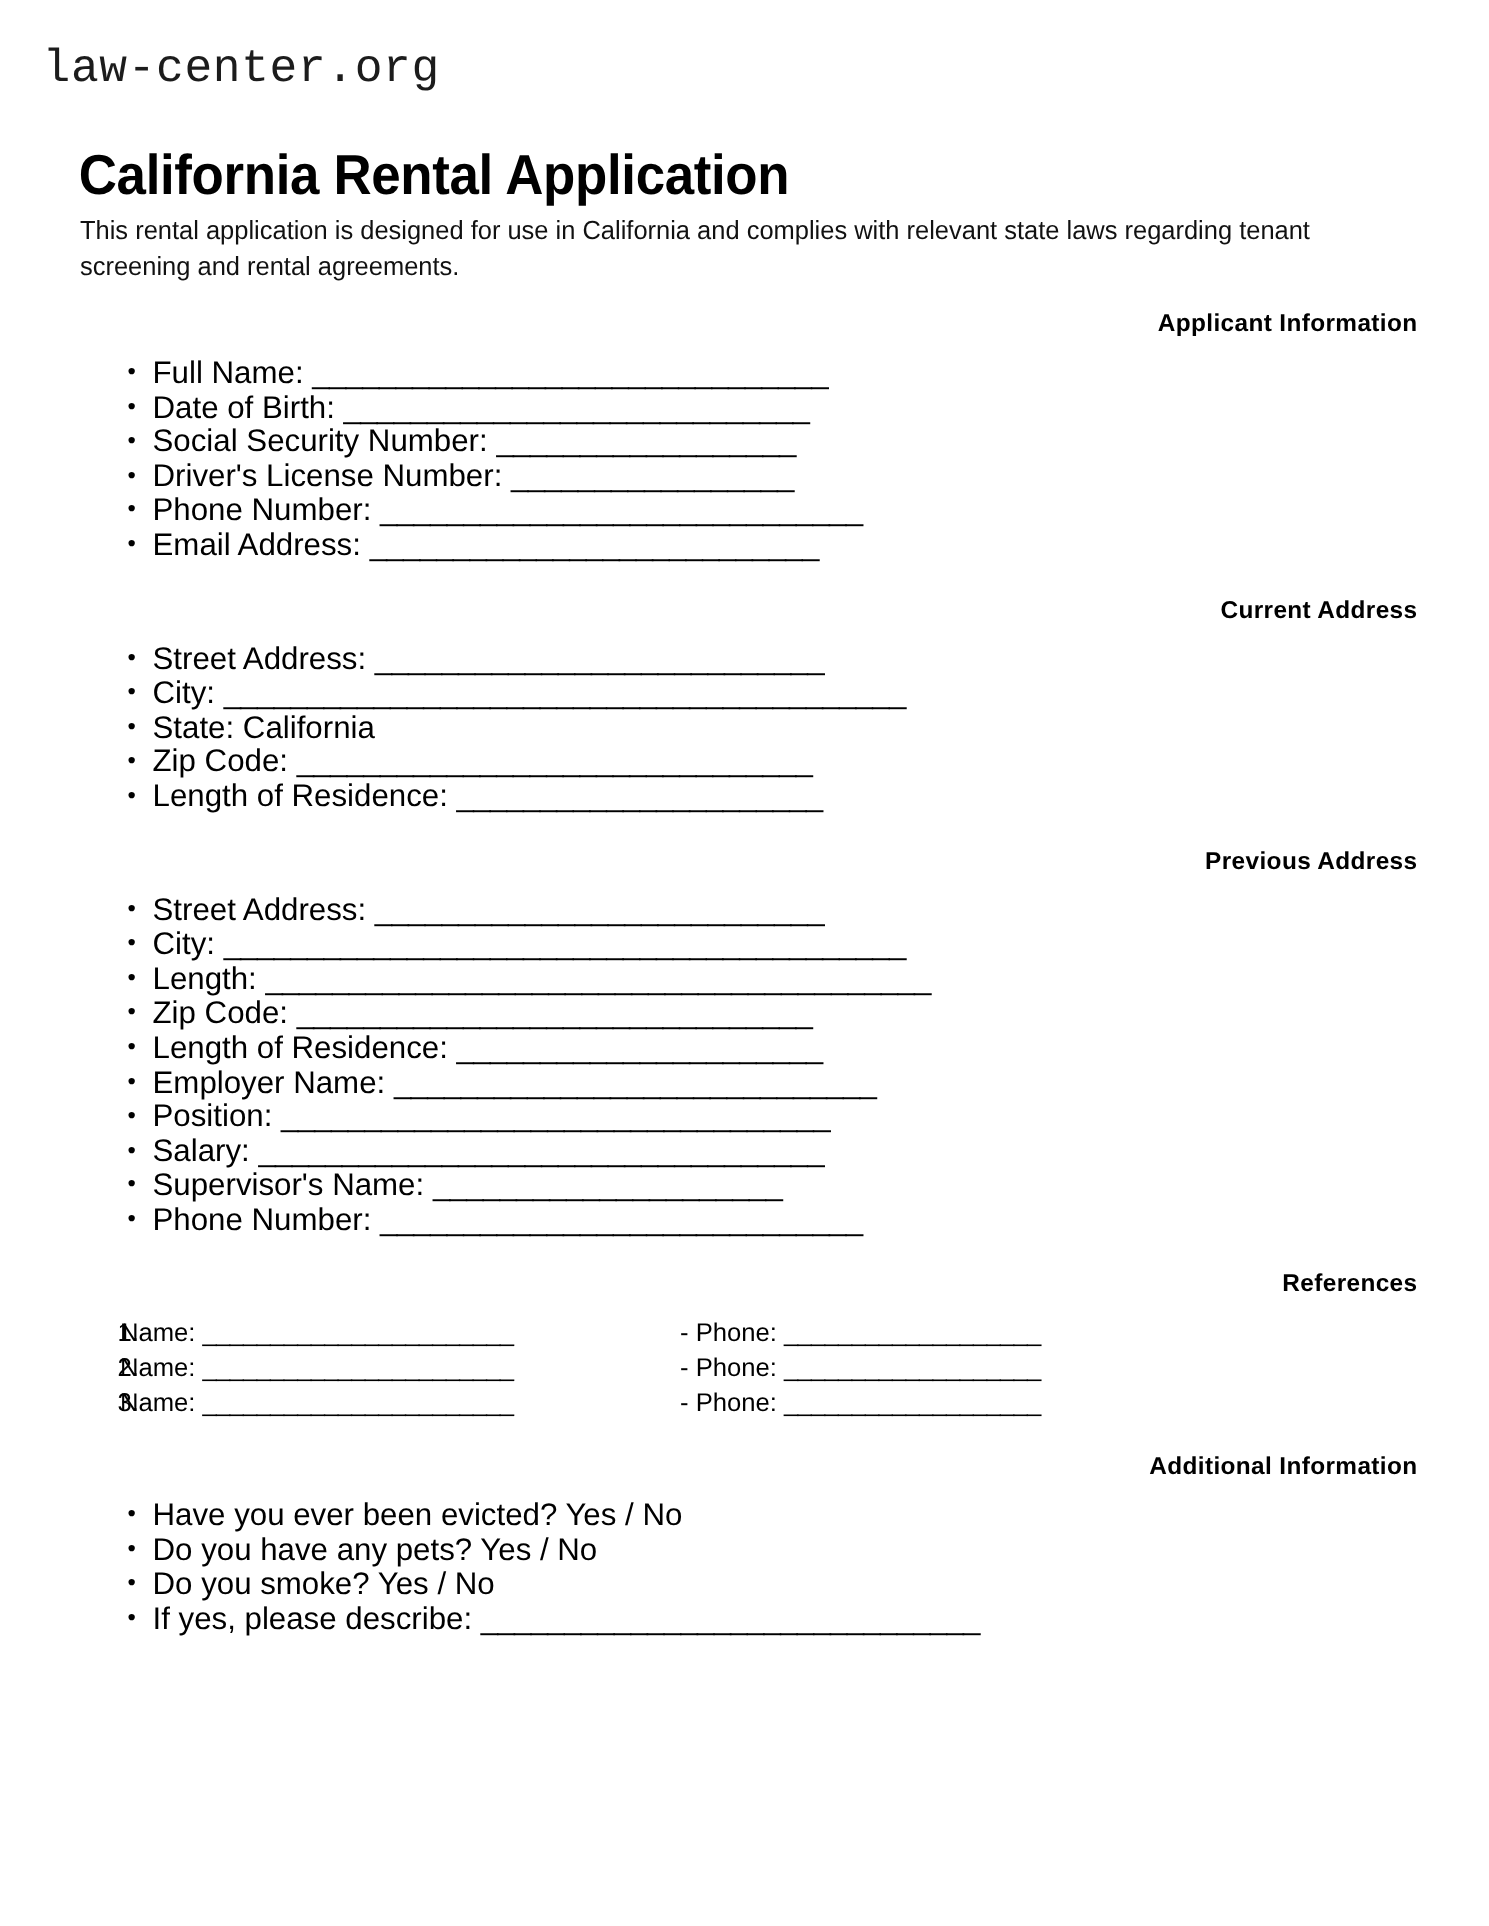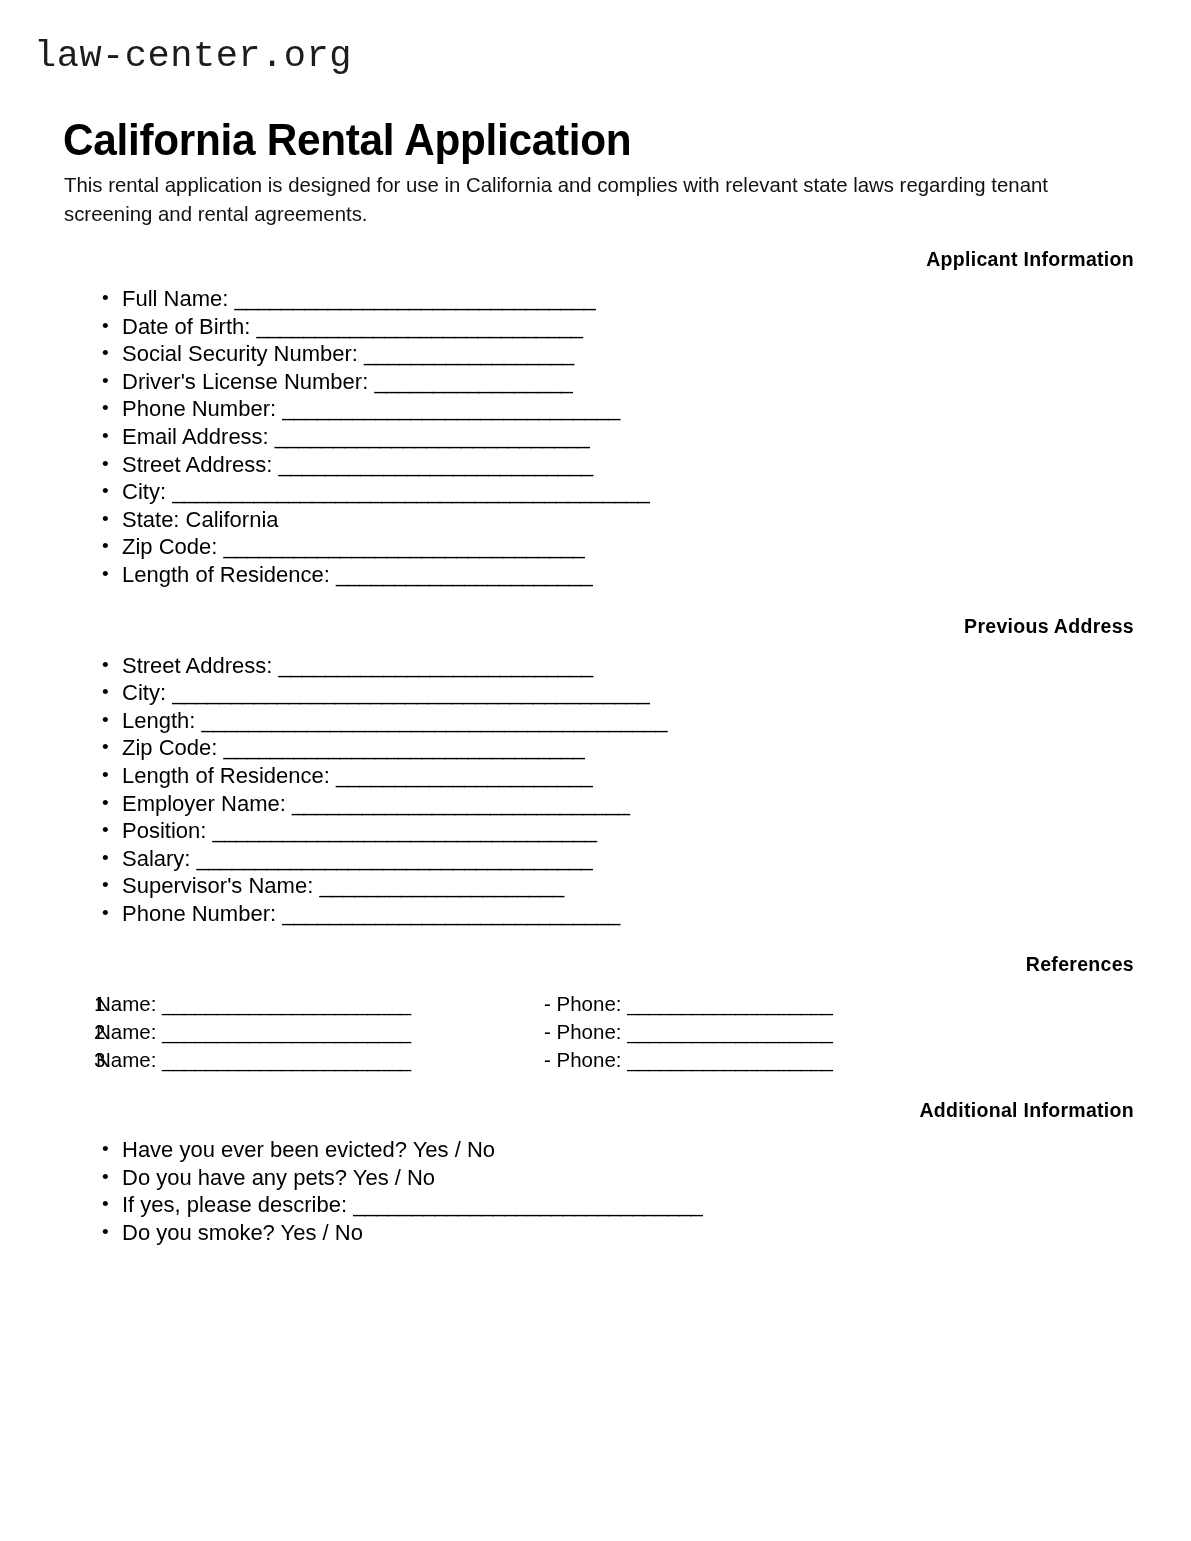--- a/index.html
+++ b/index.html
@@ -83,21 +83,21 @@
   h2.section-heading:first-of-type { margin-top: 16px; }
 
   ul.field-list {
     list-style: none;
     margin: 0;
     padding: 0;
   }
   ul.field-list > li {
     position: relative;
     padding-left: 58px;
-    font-size: 22px;
+    font-size: 25px;
     line-height: 27.6px;
     white-space: nowrap;
     color: #000;
   }
   ul.field-list > li::before {
     content: "\2022";
     position: absolute;
     left: 38px;
     top: -1px;
     font-size: 19px;
@@ -150,20 +150,21 @@
     <h2 class="section-heading">Applicant Information</h2>
     <ul class="field-list">
       <li><span>Full Name:</span> <span class="blank">_______________________________</span></li>
       <li><span>Date of Birth:</span> <span class="blank">____________________________</span></li>
       <li><span>Social Security Number:</span> <span class="blank">__________________</span></li>
       <li><span>Driver's License Number:</span> <span class="blank">_________________</span></li>
       <li><span>Phone Number:</span> <span class="blank">_____________________________</span></li>
       <li><span>Email Address:</span> <span class="blank">___________________________</span></li>
     </ul>
 
+    <h2 class="section-heading">Current Address</h2>
     <ul class="field-list">
       <li><span>Street Address:</span> <span class="blank">___________________________</span></li>
       <li><span>City:</span> <span class="blank">_________________________________________</span></li>
       <li><span>State: California</span><span class="blank"></span></li>
       <li><span>Zip Code:</span> <span class="blank">_______________________________</span></li>
       <li><span>Length of Residence:</span> <span class="blank">______________________</span></li>
     </ul>
 
     <h2 class="section-heading">Previous Address</h2>
     <ul class="field-list">
@@ -195,18 +196,18 @@
       <li>
         <span class="ref-num">3.</span>
         <span class="ref-name"><span>Name:</span> <span class="blank">_______________________</span></span><span class="ref-phone"><span>- Phone:</span> <span class="blank">___________________</span></span>
       </li>
     </ol>
 
     <h2 class="section-heading">Additional Information</h2>
     <ul class="field-list">
       <li><span>Have you ever been evicted? Yes / No</span><span class="blank"></span></li>
       <li><span>Do you have any pets? Yes / No</span><span class="blank"></span></li>
+      <li><span>Do you smoke? Yes / No</span><span class="blank"></span></li>
       <li><span>If yes, please describe:</span> <span class="blank">______________________________</span></li>
-      <li><span>Do you smoke? Yes / No</span><span class="blank"></span></li>
     </ul>
 
   </div>
 </div>
 
 </body></html>

